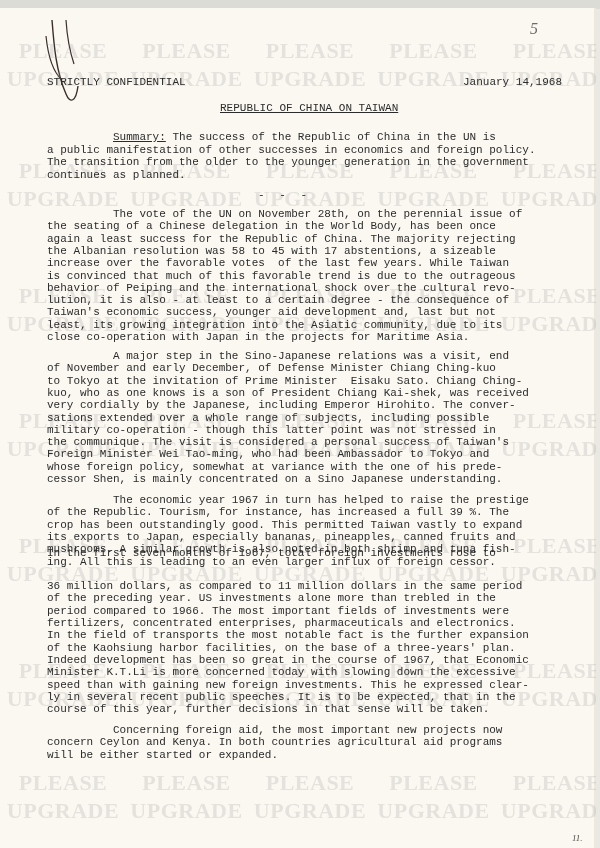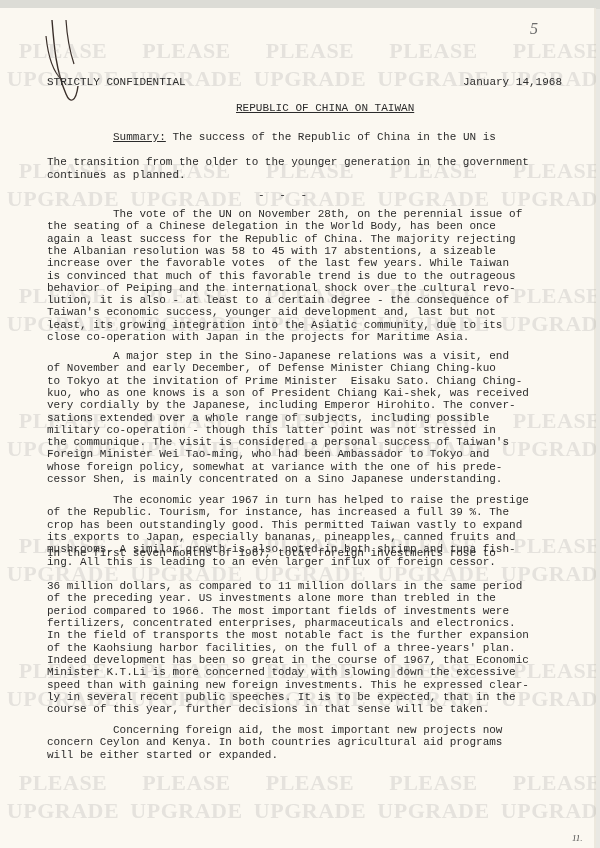--- a/index.html
+++ b/index.html
@@ -49,21 +49,21 @@
     .typed {
       font-family: "Liberation Mono", monospace;
       font-size: 11px;
       line-height: 12.6px;
       color: #2b2b2b;
       position: absolute;
       white-space: pre;
     }
     .header-left { left: 47px; top: 68px; }
     .header-right { left: 463px; top: 68px; }
-    .title { left: 236px; top: 94px; text-decoration: underline; }
+    .title { left: 220px; top: 94px; text-decoration: underline; }
     .para { left: 47px; }
     .summary-label { text-decoration: underline; }
     .sep { left: 258px; top: 181px; letter-spacing: 4px; }
     .hand-mark {
       position: absolute;
       left: 40px; top: 8px;
       width: 60px; height: 95px;
     }
     .page-num {
       position: absolute;
@@ -194,20 +194,21 @@
     <span>UPGRADE</span>
     <span>UPGRADE</span>
     <span>UPGRADE</span>
   </div>
 
   <div class="typed header-left">STRICTLY CONFIDENTIAL</div>
   <div class="typed header-right">January 14,1968</div>
   <div class="typed title">REPUBLIC OF CHINA ON TAIWAN</div>
 
   <div class="typed para" style="top:123px"><span>          </span><span class="summary-label">Summary:</span><span> The success of the Republic of China in the UN is</span></div>
+  <div class="typed para" style="top:135.6px">a public manifestation of other successes in economics and foreign policy.</div>
   <div class="typed para" style="top:148.2px">The transition from the older to the younger generation in the government</div>
   <div class="typed para" style="top:160.8px">continues as planned.</div>
 
   <div class="typed sep">- - -</div>
 
   <div>
     <div class="typed para" style="top:200px">          The vote of the UN on November 28th, on the perennial issue of</div>
     <div class="typed para" style="top:212.3px">the seating of a Chinese delegation in the World Body, has been once</div>
     <div class="typed para" style="top:224.6px">again a least success for the Republic of China. The majority rejecting</div>
     <div class="typed para" style="top:236.9px">the Albanian resolution was 58 to 45 with 17 abstentions, a sizeable</div>
@@ -240,21 +241,21 @@
     <div class="typed para" style="top:510.6px">crop has been outstandingly good. This permitted Taiwan vastly to expand</div>
     <div class="typed para" style="top:522.9px">its exports to Japan, especially bananas, pineapples, canned fruits and</div>
     <div class="typed para" style="top:535.2px">mushrooms. A similar growth is also noted in both shrimp and tuna fish-</div>
     <div class="typed para" style="top:547.5px">ing. All this is leading to an even larger influx of foreign cessor.</div>
     <div class="typed para" style="top:539px">In the first seven months of 1967, total foreign investments rose to</div>
     <div class="typed para" style="top:572.1px">36 million dollars, as compared to 11 million dollars in the same period</div>
     <div class="typed para" style="top:584.4px">of the preceding year. US investments alone more than trebled in the</div>
     <div class="typed para" style="top:596.7px">period compared to 1966. The most important fields of investments were</div>
     <div class="typed para" style="top:609px">fertilizers, concentrated enterprises, pharmaceuticals and electronics.</div>
     <div class="typed para" style="top:621.3px">In the field of transports the most notable fact is the further expansion</div>
-    <div class="typed para" style="top:633.6px">of the Kaohsiung harbor facilities, on the full of a three-years' plan.</div>
+    <div class="typed para" style="top:633.6px">of the Kaohsiung harbor facilities, on the base of a three-years' plan.</div>
     <div class="typed para" style="top:645.9px">Indeed development has been so great in the course of 1967, that Economic</div>
     <div class="typed para" style="top:658.2px">Minister K.T.Li is more concerned today with slowing down the excessive</div>
     <div class="typed para" style="top:670.5px">speed than with gaining new foreign investments. This he expressed clear-</div>
     <div class="typed para" style="top:682.8px">ly in several recent public speeches. It is to be expected, that in the</div>
     <div class="typed para" style="top:695.1px">course of this year, further decisions in that sense will be taken.</div>
   </div>
 
   <div>
     <div class="typed para" style="top:716px">          Concerning foreign aid, the most important new projects now</div>
     <div class="typed para" style="top:728.3px">concern Ceylon and Kenya. In both countries agricultural aid programs</div>

